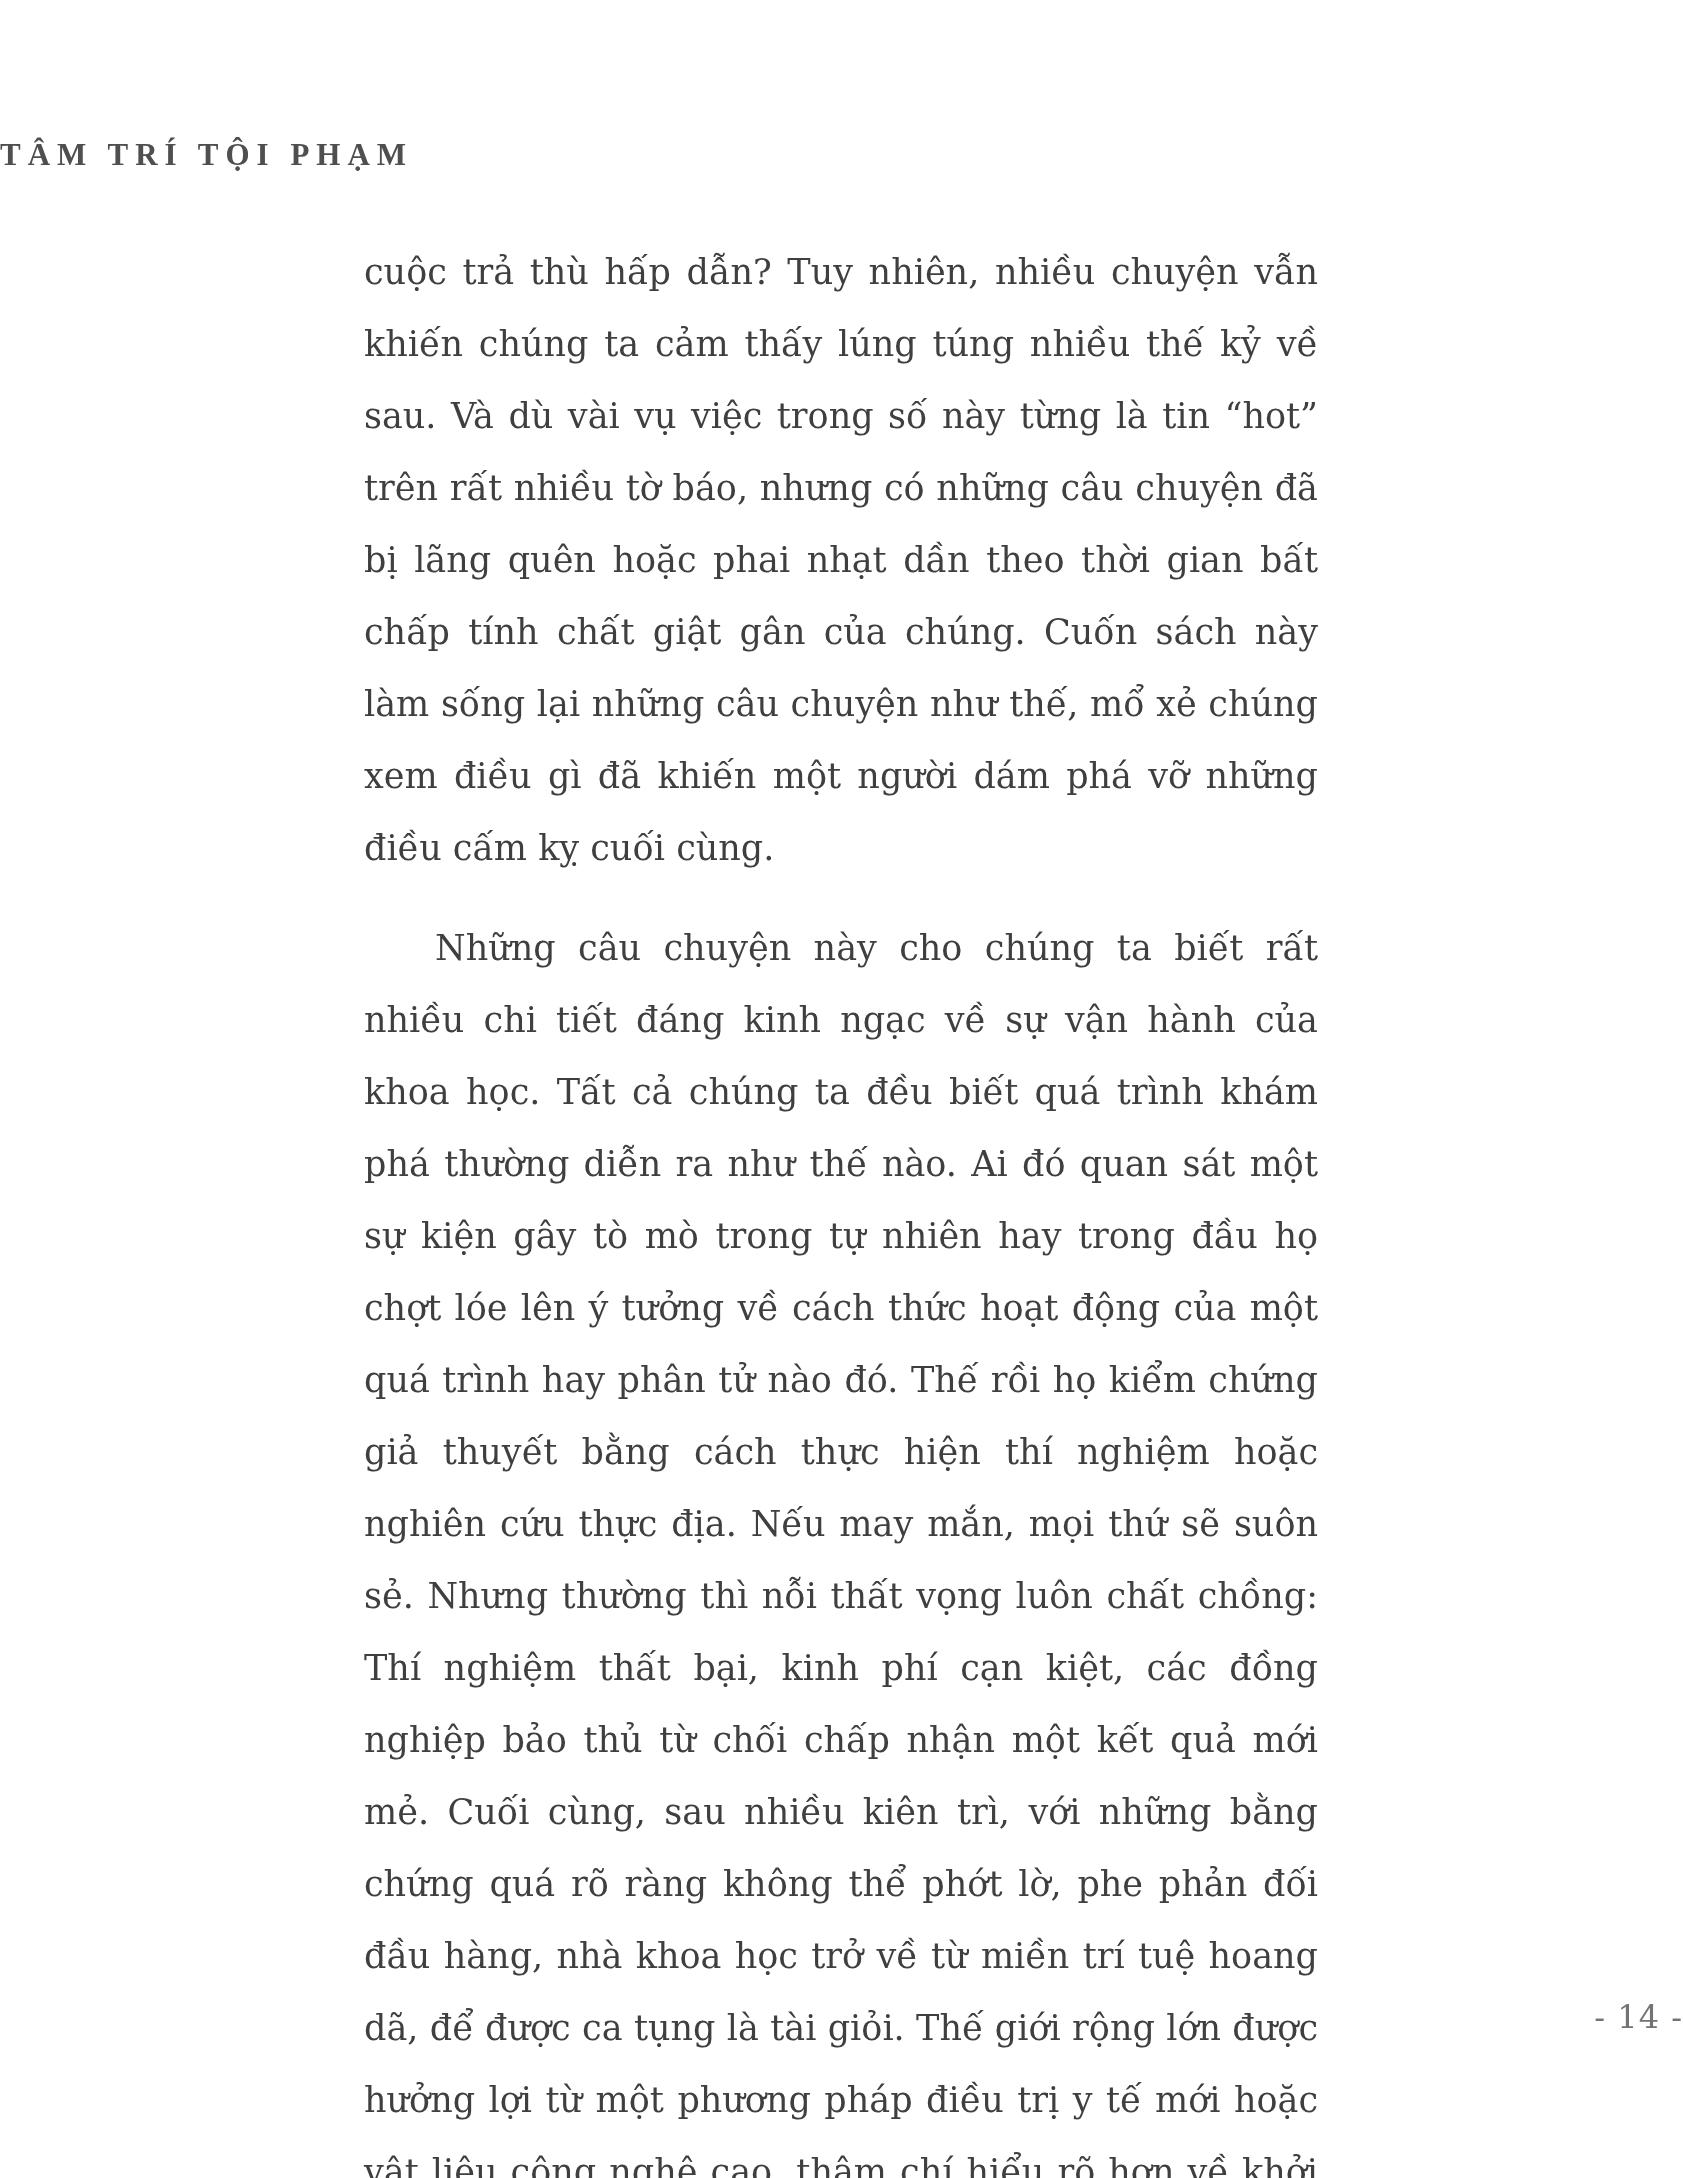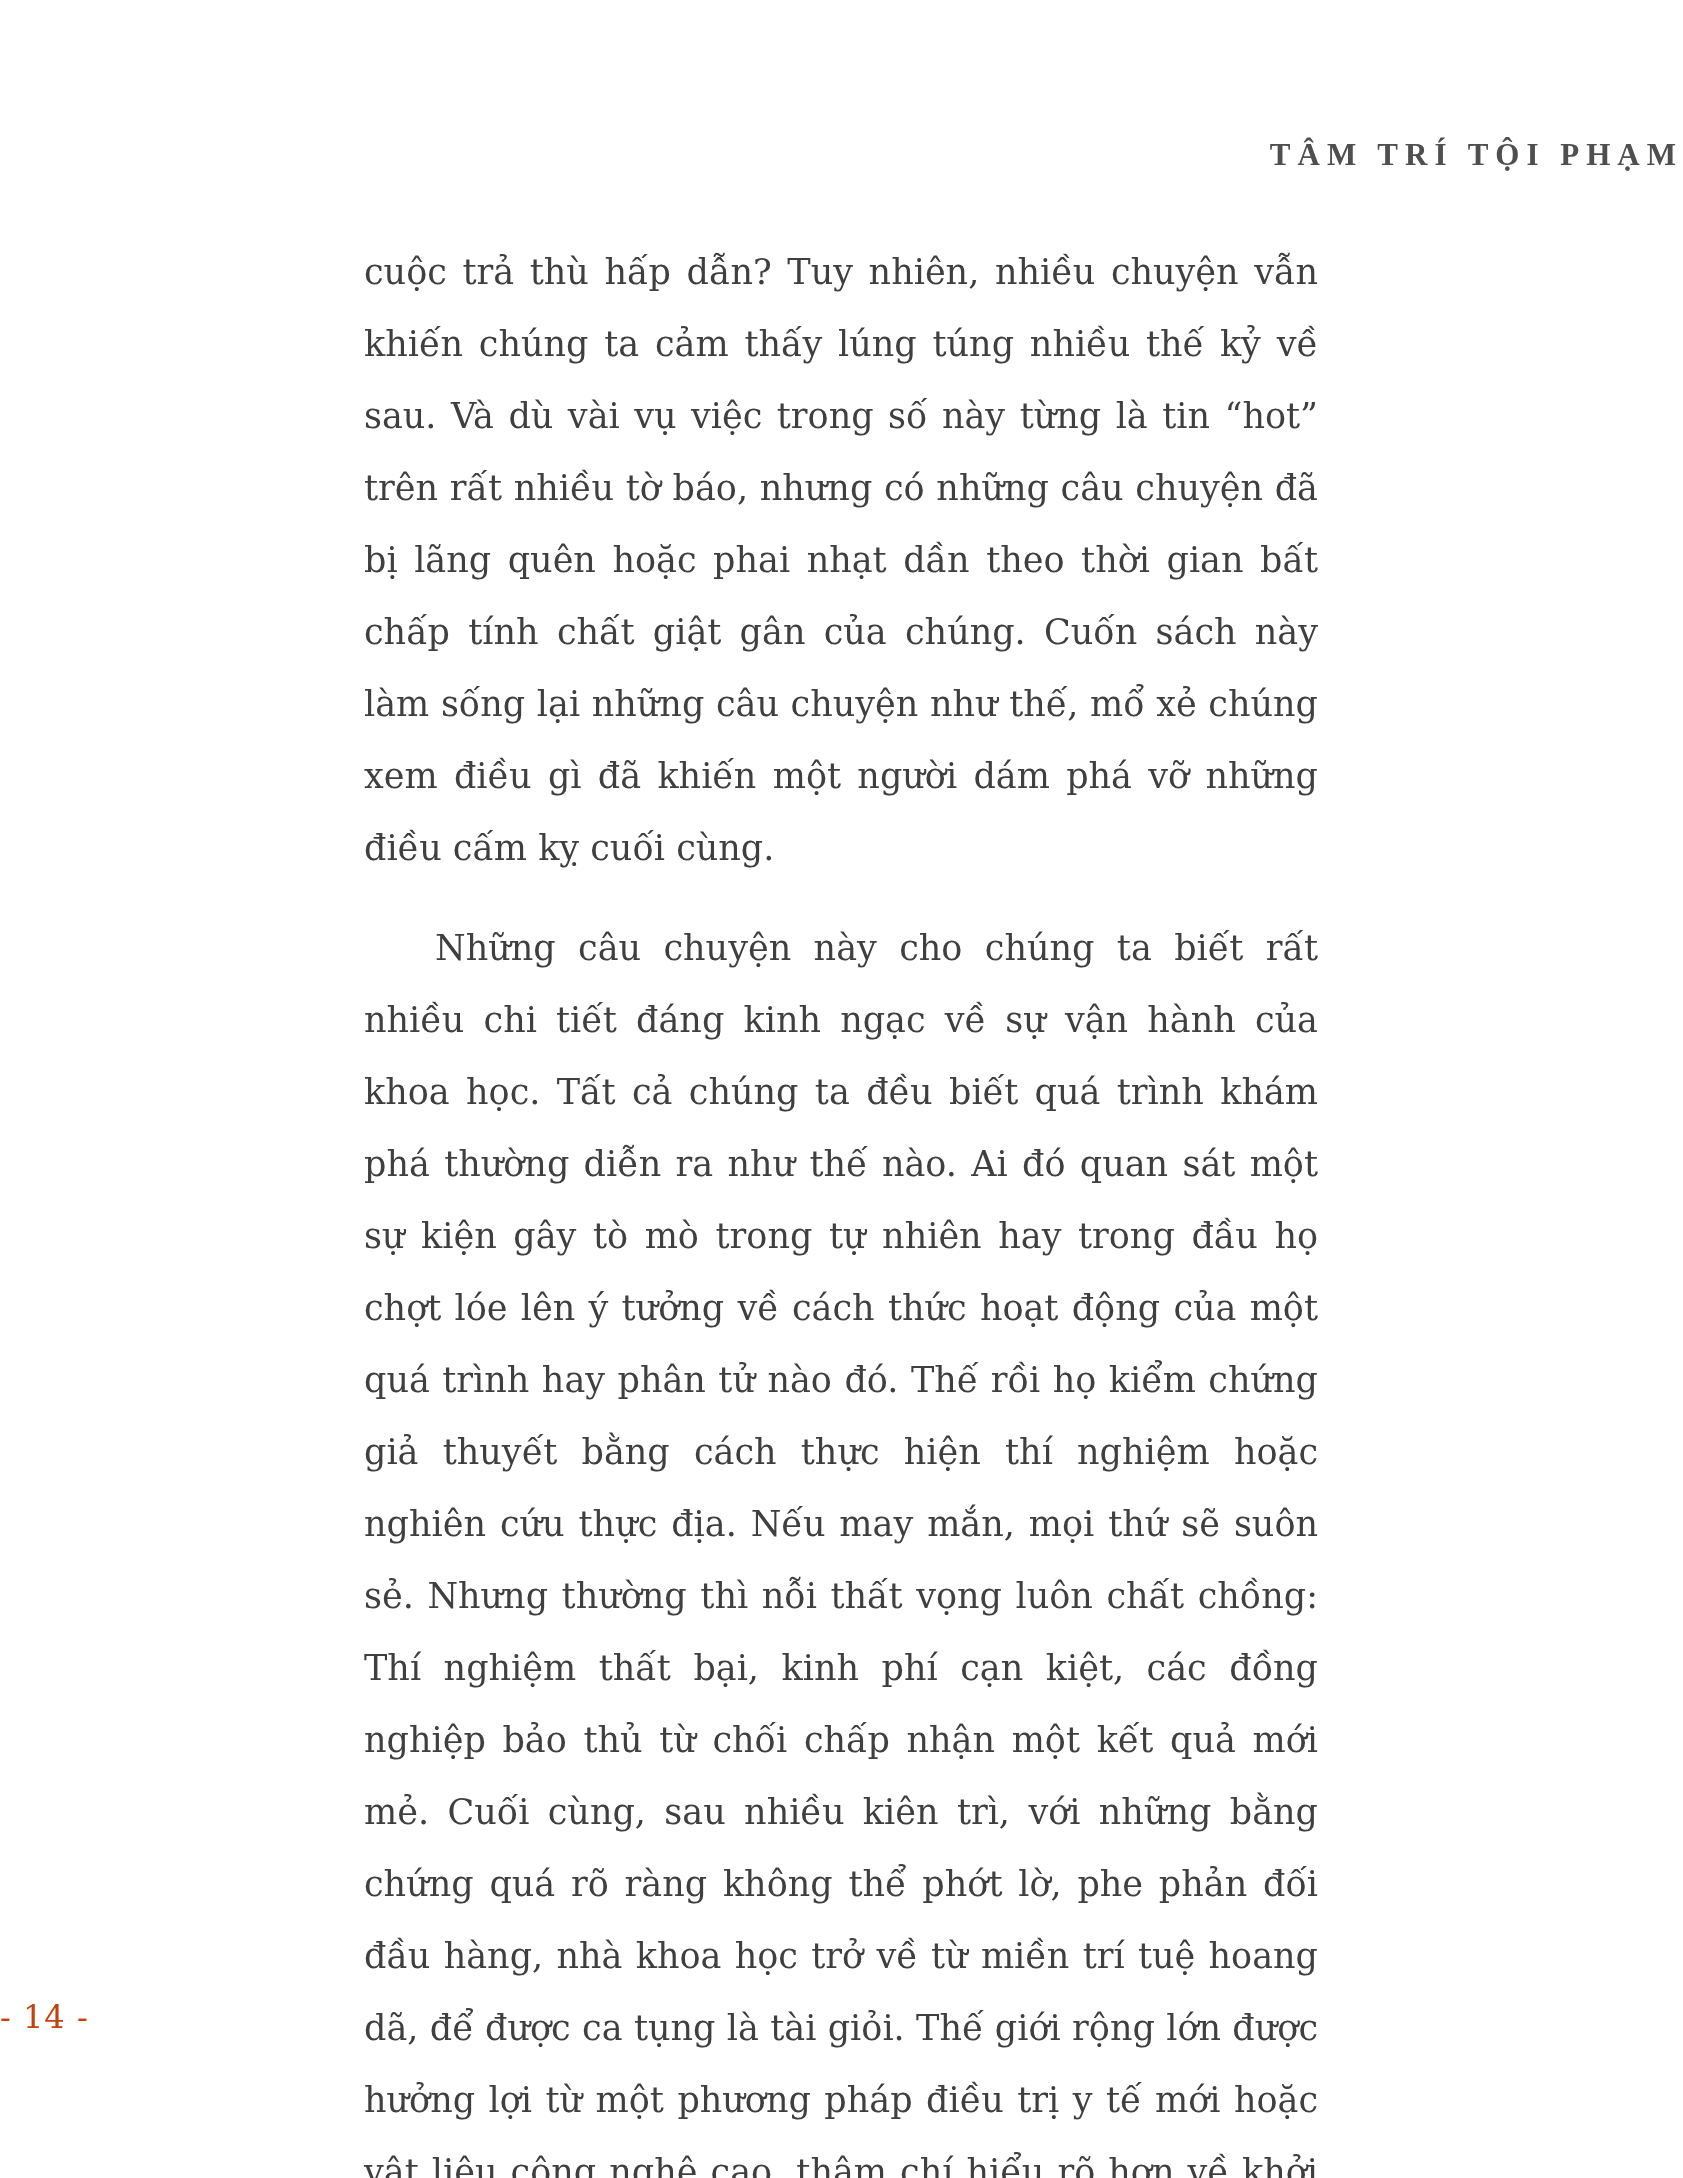--- a/index.html
+++ b/index.html
@@ -13,21 +13,21 @@
     height: 2178px;
     background: #ffffff;
     overflow: hidden;
     font-family: "DejaVu Serif", "Liberation Serif", serif;
   }
   .running-header {
     position: absolute;
     top: 137px;
     left: 0;
     width: 100%;
-    text-align: right;
+    text-align: left;
     font-family: "Liberation Serif", "DejaVu Serif", serif;
     font-weight: 700;
     font-size: 31px;
     letter-spacing: 7px;
     color: #4f4f4f;
     text-transform: uppercase;
   }
   .page-body {
     position: absolute;
     top: 236px;
@@ -43,22 +43,22 @@
   }
   .page-body p.indent {
     text-indent: 71px;
     margin-top: 28px;
   }
   .page-footer {
     position: absolute;
     top: 1998px;
     left: 0;
     width: 100%;
-    text-align: left;
-    color: #c2410c;
+    text-align: right;
+    color: #737373;
     font-size: 32px;
     letter-spacing: 1px;
   }
 </style>
 </head>
 <body>
 
 <div class="page">
 
   <div class="running-header">TÂM TRÍ TỘI PHẠM</div>

